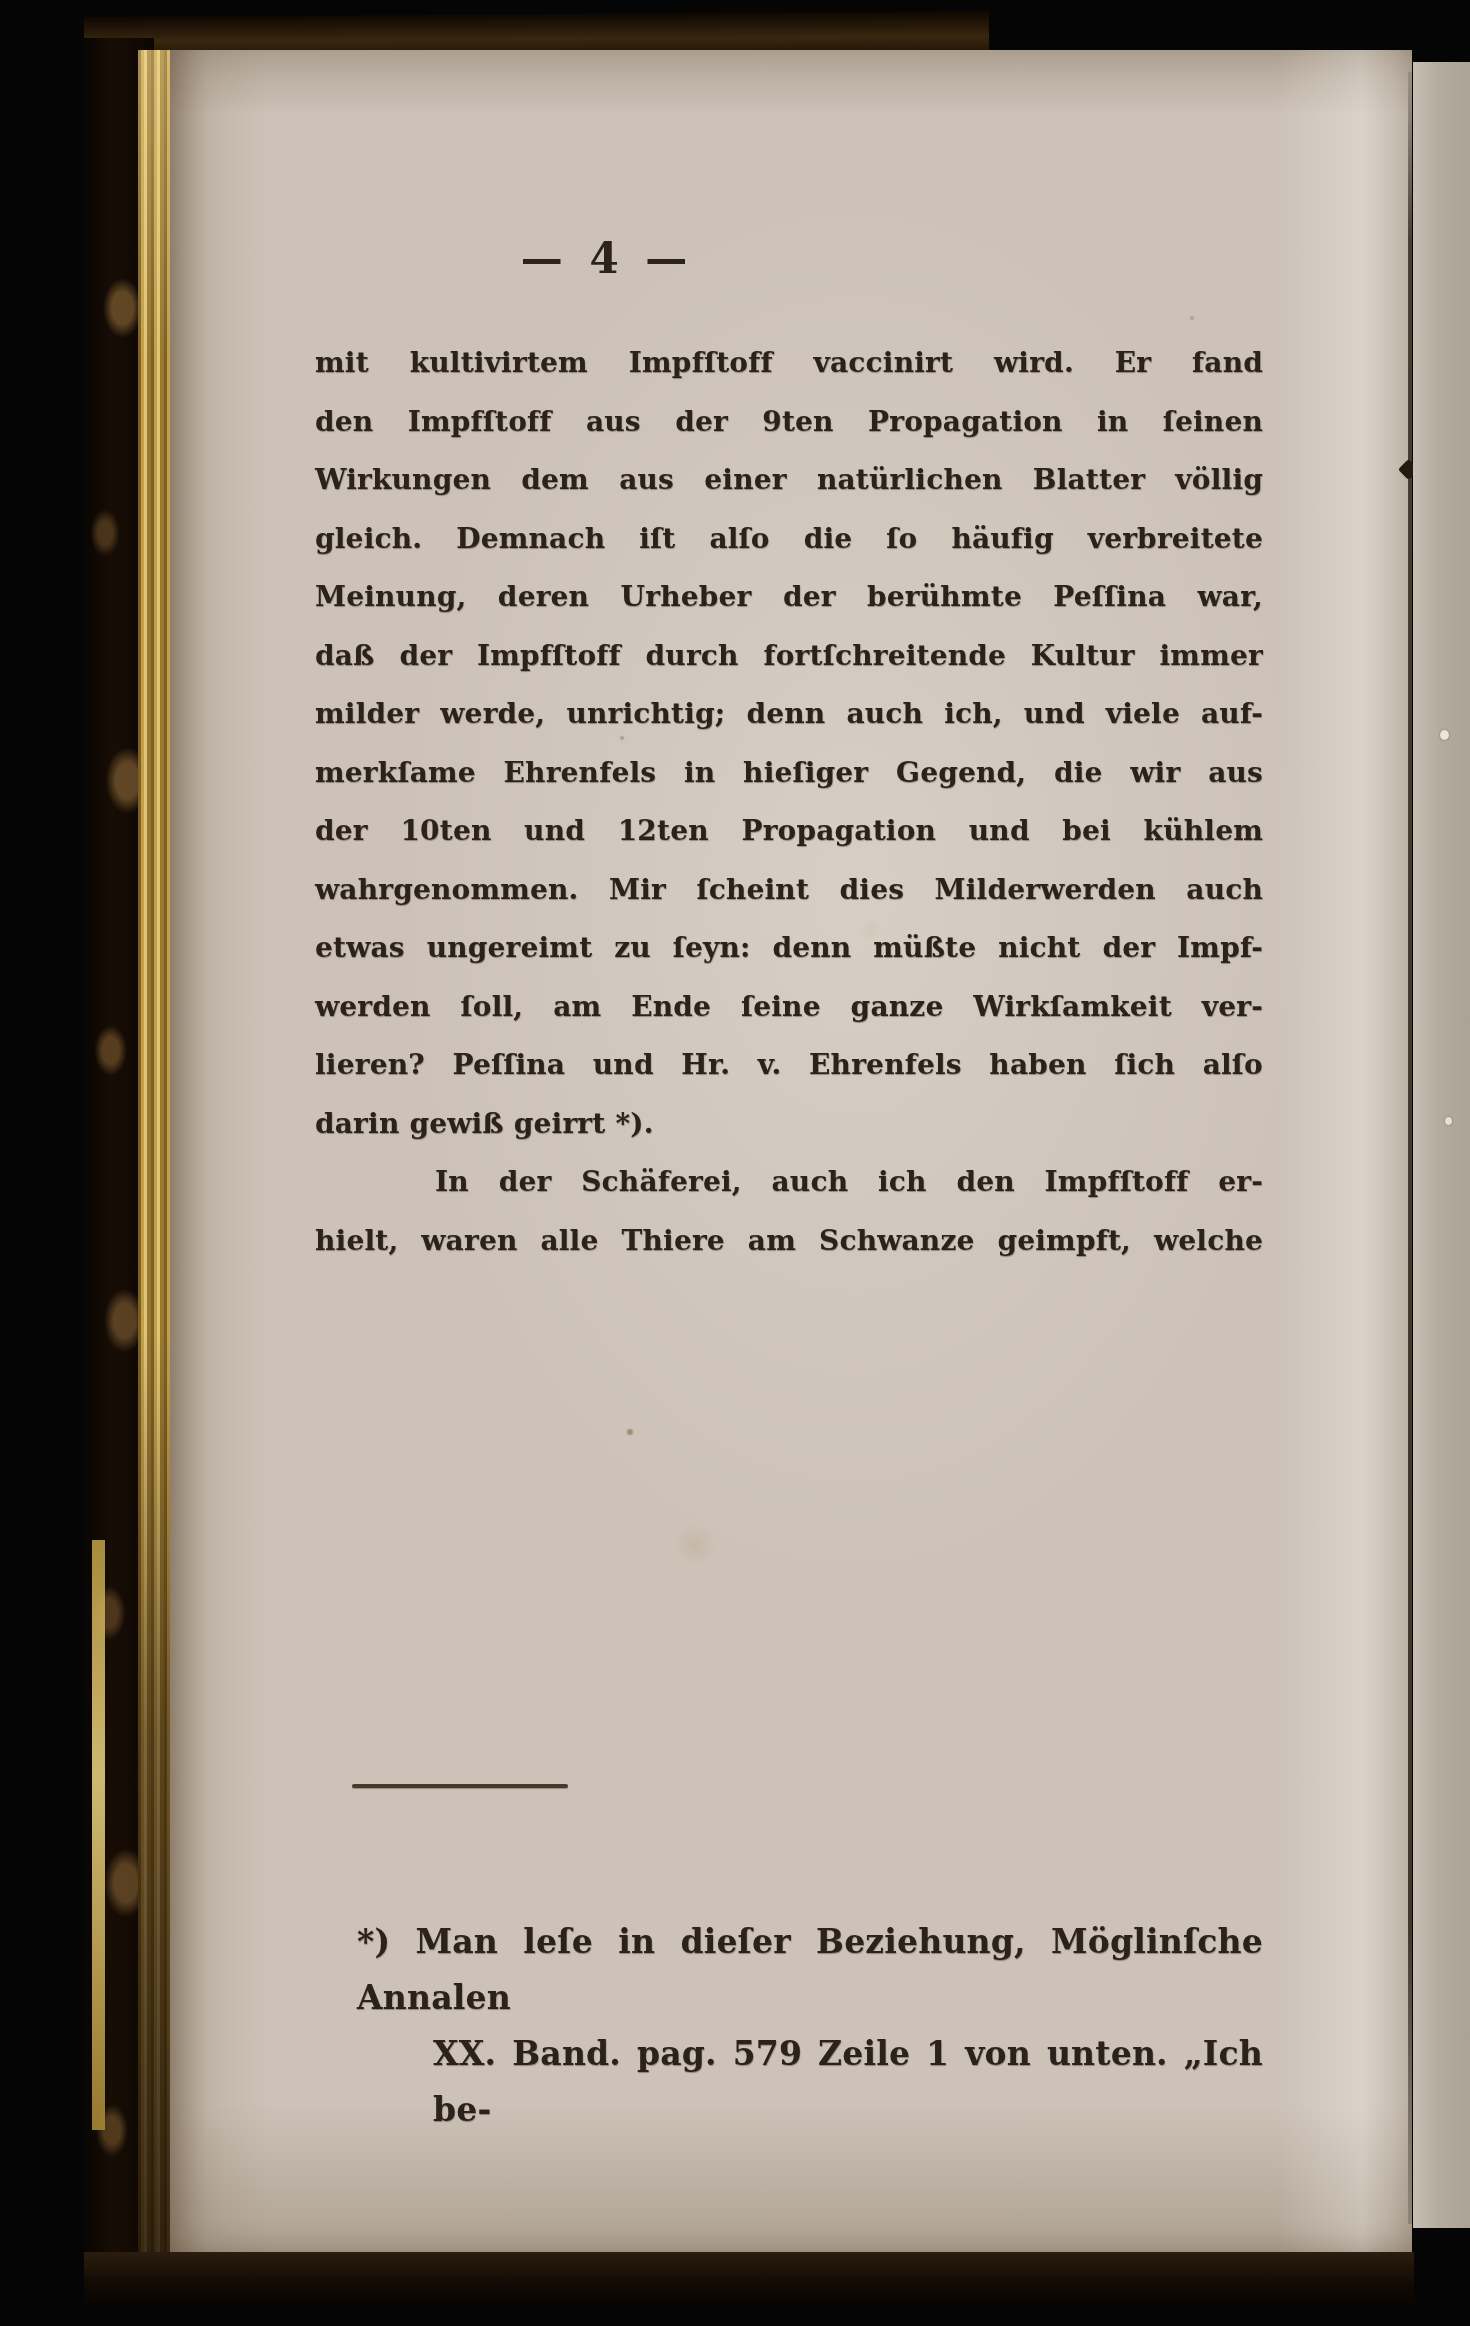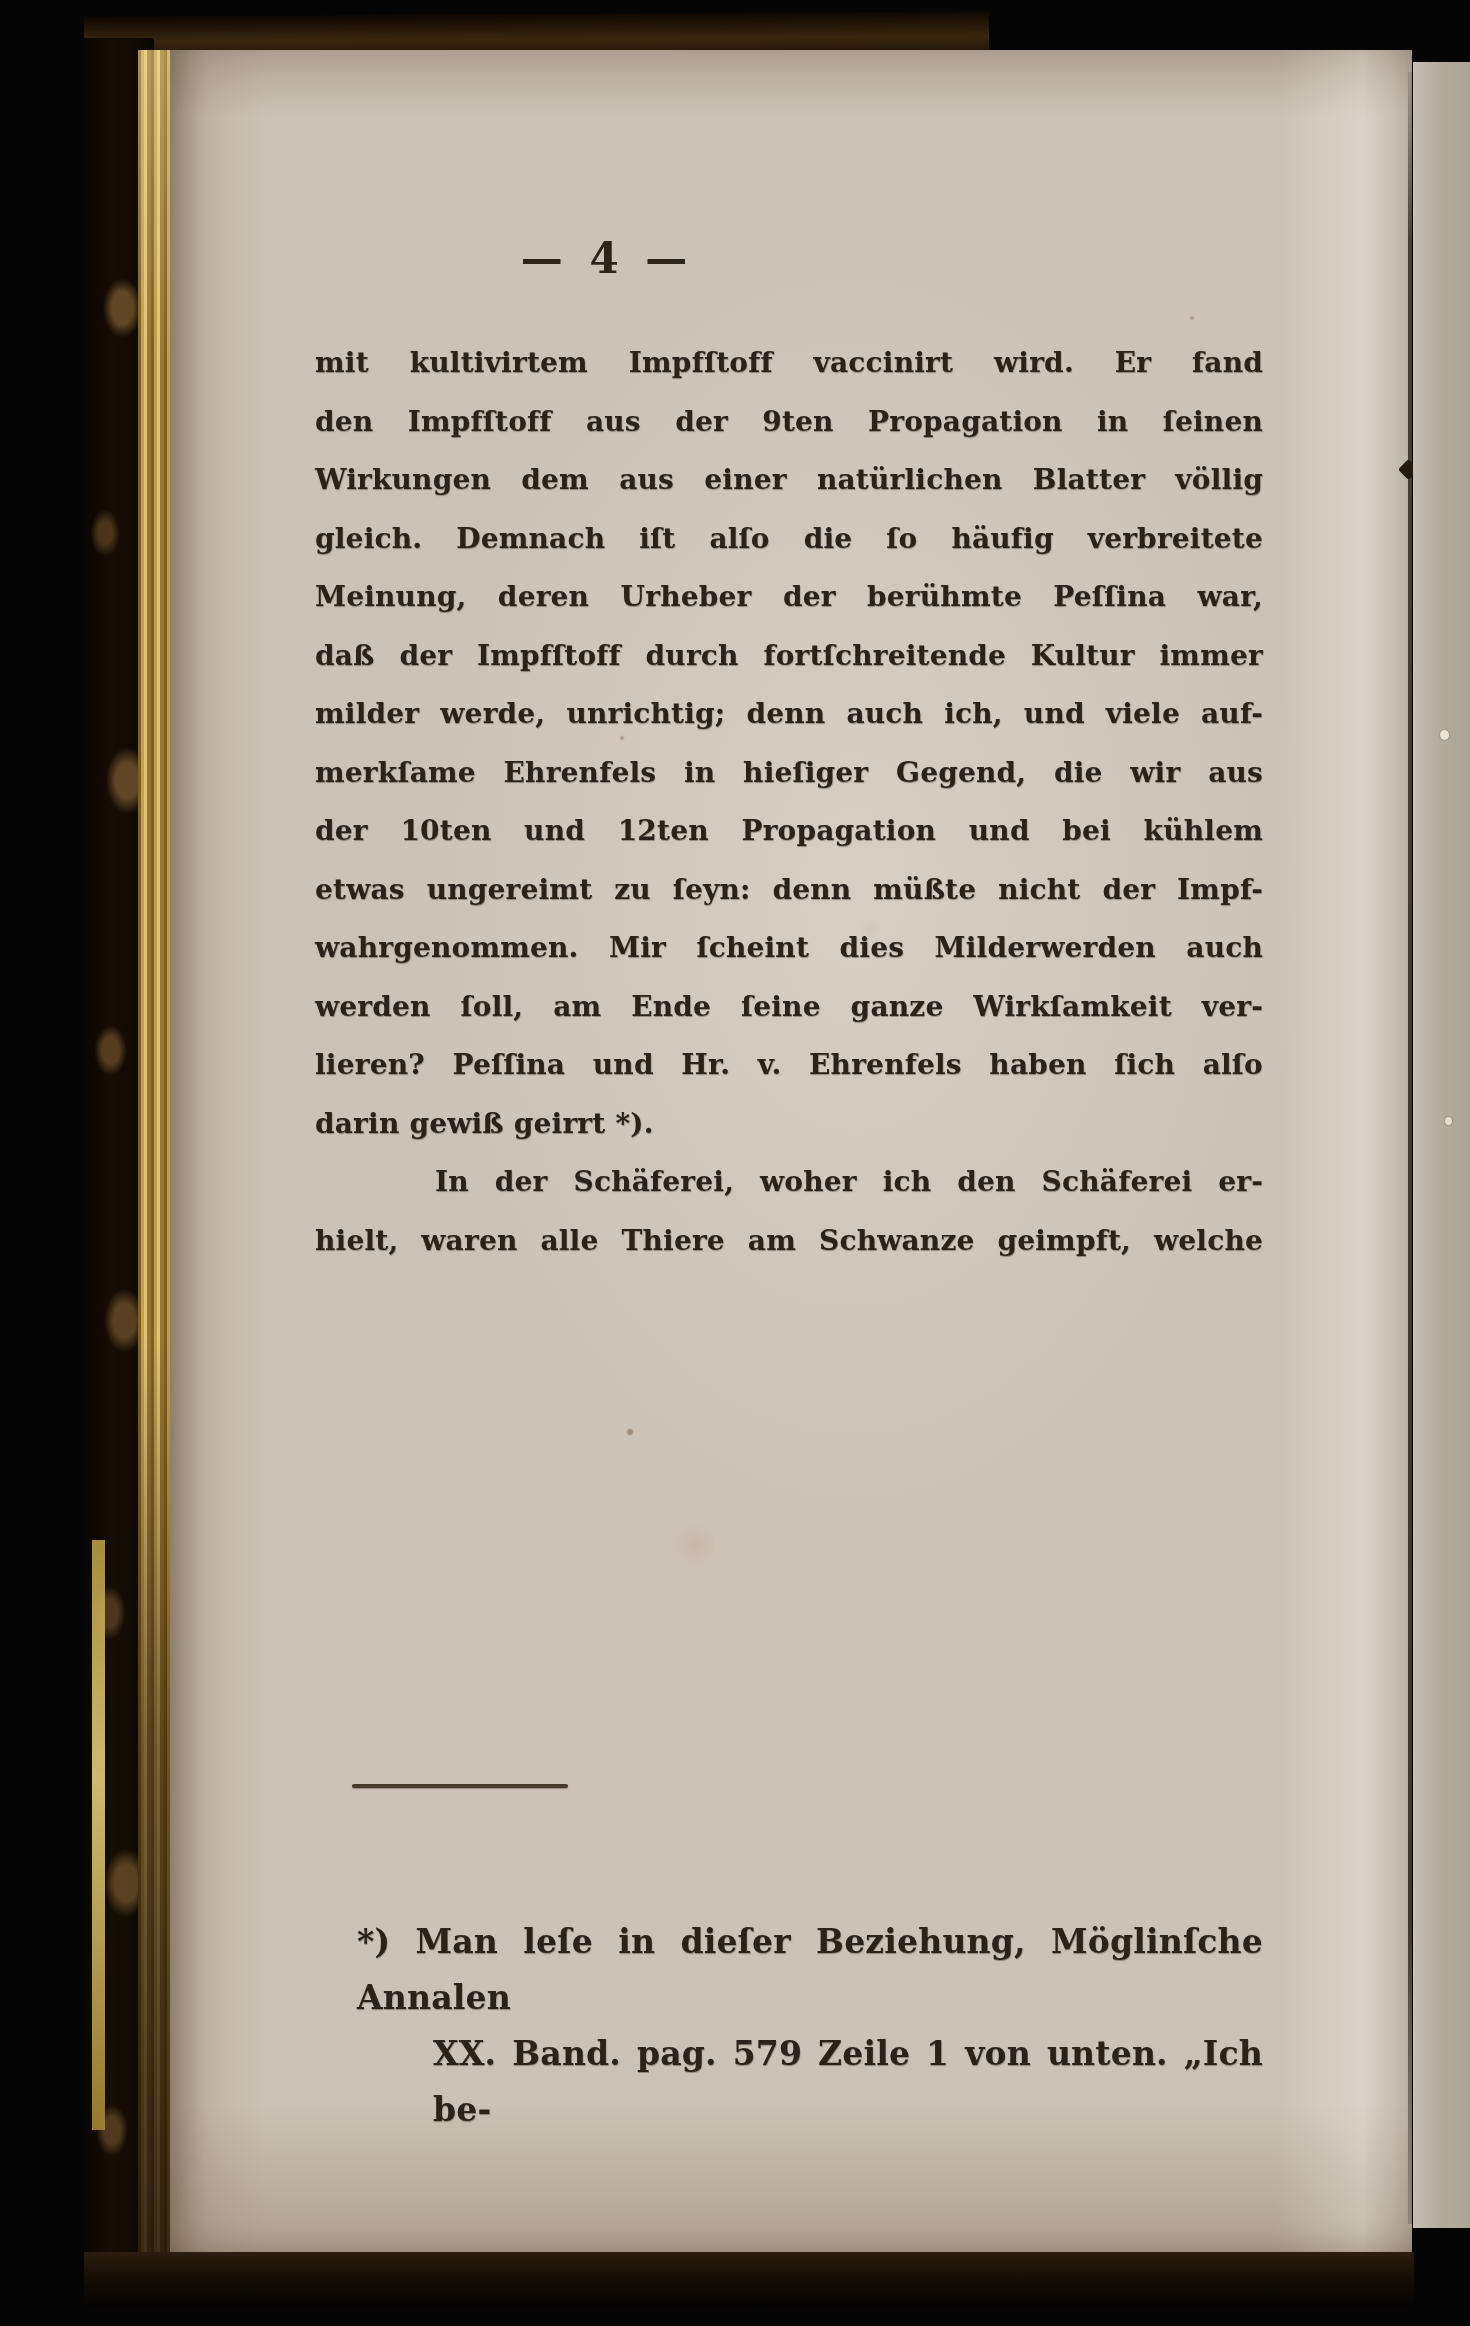--- a/index.html
+++ b/index.html
@@ -92,27 +92,27 @@
     <div class="body-text">
       <div class="line">mit kultivirtem Impfſtoff vaccinirt wird.  Er fand</div>
       <div class="line">den Impfſtoff aus der 9ten Propagation in ſeinen</div>
       <div class="line">Wirkungen dem aus einer natürlichen Blatter völlig</div>
       <div class="line">gleich.  Demnach iſt alſo die ſo häufig verbreitete</div>
       <div class="line">Meinung, deren Urheber der berühmte Peſſina war,</div>
       <div class="line">daß der Impfſtoff durch fortſchreitende Kultur immer</div>
       <div class="line">milder werde, unrichtig; denn auch ich, und viele auf-</div>
       <div class="line">merkſame Ehrenfels in hieſiger Gegend, die wir aus</div>
       <div class="line">der 10ten und 12ten Propagation und bei kühlem</div>
+      <div class="line">wahrgenommen.  Mir ſcheint dies Milderwerden auch</div>
       <div class="line">etwas ungereimt zu ſeyn: denn müßte nicht der Impf-</div>
-      <div class="line">wahrgenommen.  Mir ſcheint dies Milderwerden auch</div>
       <div class="line">werden ſoll, am Ende ſeine ganze Wirkſamkeit ver-</div>
       <div class="line">lieren? Peſſina und Hr. v. Ehrenfels haben ſich alſo</div>
       <div class="line endline">darin gewiß geirrt *).</div>
 
-      <div class="line indent">In der Schäferei, woher ich den Schäferei er-</div>
+      <div class="line indent">In der Schäferei, auch ich den Impfſtoff er-</div>
       <div class="line">hielt, waren alle Thiere am Schwanze geimpft, welche</div>
 
     </div>
 
     <div class="separator"></div>
 
     <div class="footnote">
       <div class="fline f1">*) Man leſe in dieſer Beziehung, Möglinſche Annalen</div>
       <div class="fline f2">XX. Band. pag. 579 Zeile 1 von unten.  „Ich be-</div>
     </div>

